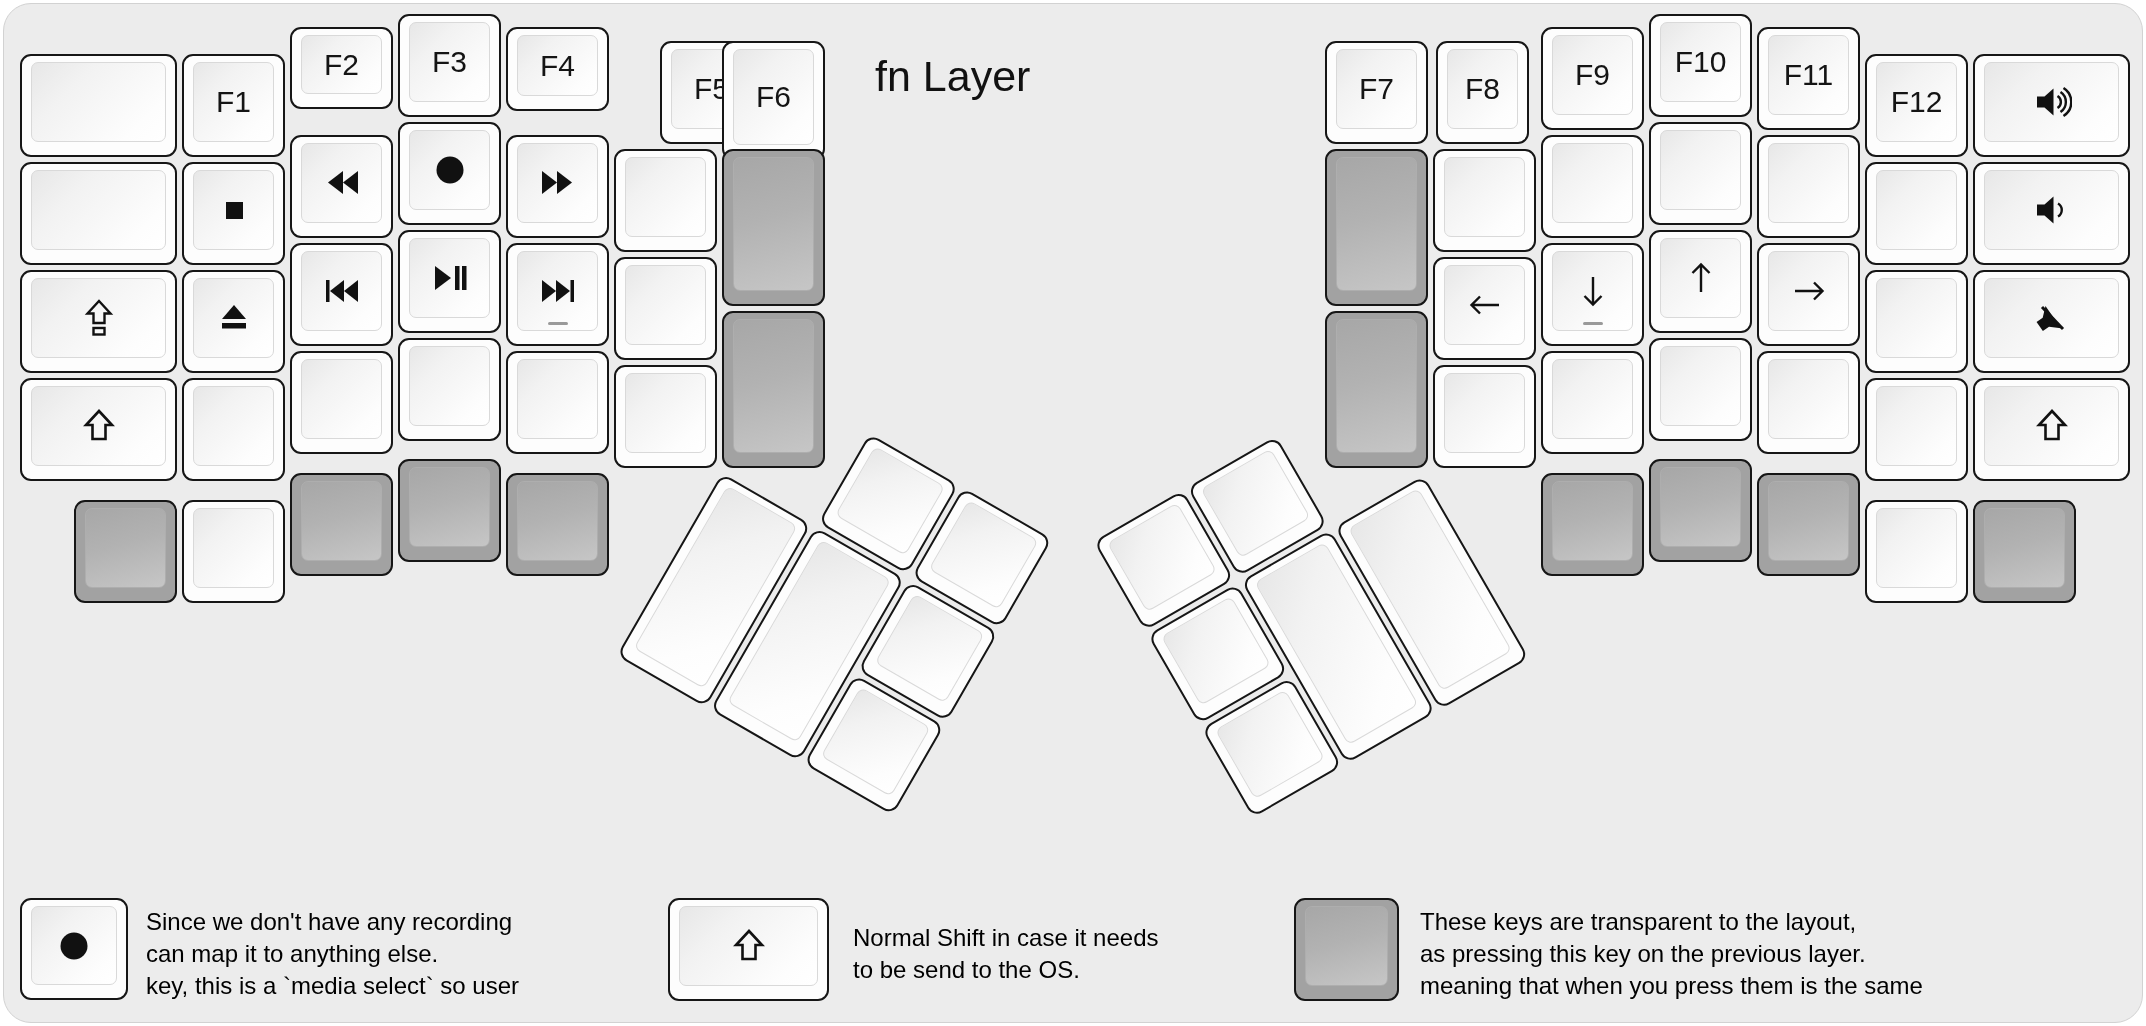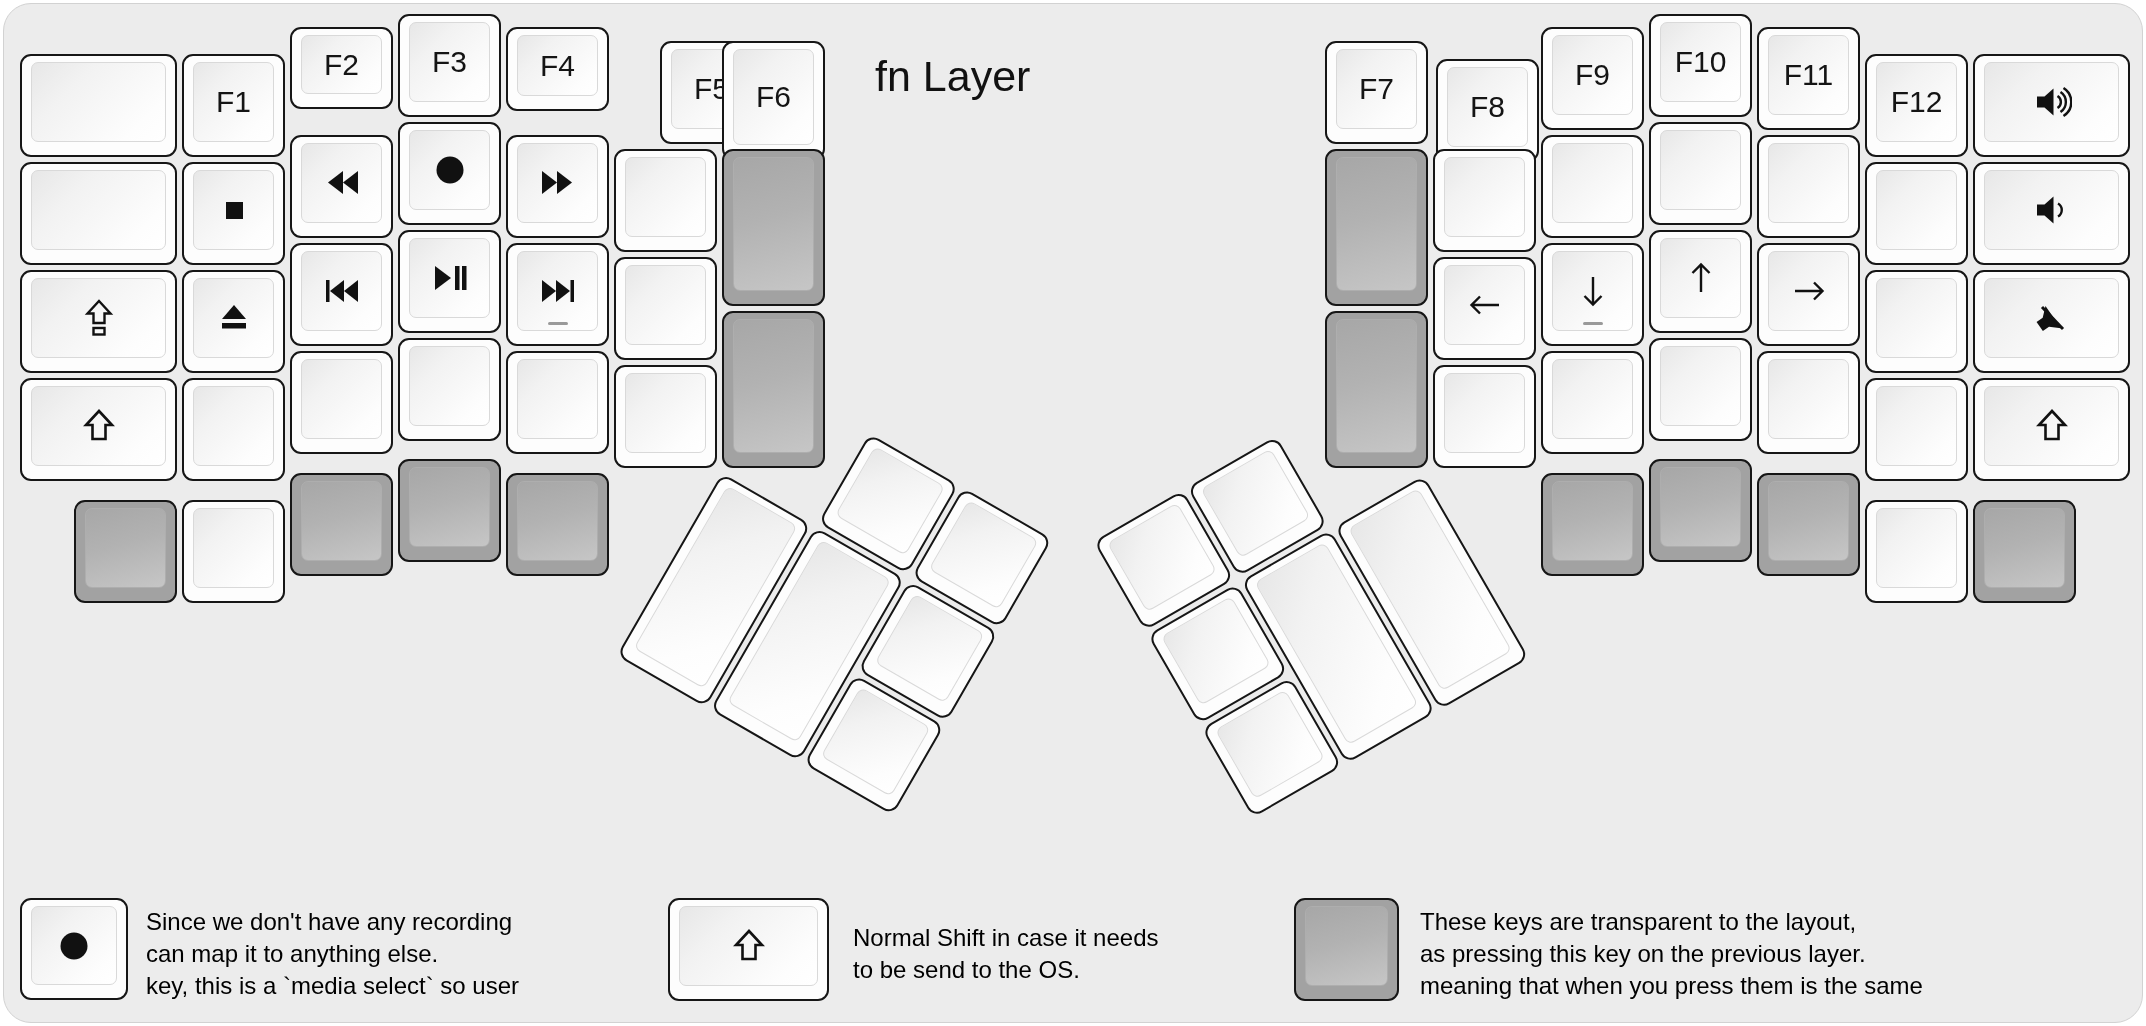--- a/index.html
+++ b/index.html
@@ -206,21 +206,21 @@
         <div class="cap">
           <span class="klabel">F7</span>
         </div>
       </div>
       <div class="key grey" style="left: 1325px; top: 149px; width: 103px; height: 157px;">
         <div class="cap"></div>
       </div>
       <div class="key grey" style="left: 1325px; top: 311px; width: 103px; height: 157px;">
         <div class="cap"></div>
       </div>
-      <div class="key white" style="left: 1436px; top: 41px; width: 103px; height: 103px; margin-top: 18px;">
+      <div class="key white" style="left: 1436px; top: 41px; width: 93px; height: 103px;">
         <div class="cap">
           <span class="klabel">F8</span>
         </div>
       </div>
       <div class="key white" style="left: 1433px; top: 149px; width: 103px; height: 103px;">
         <div class="cap"></div>
       </div>
       <div class="key white" style="left: 1433px; top: 257px; width: 103px; height: 103px;">
         <div class="cap">
           <svg viewBox="0 0 40 40" width="40" height="40" class="ic">

